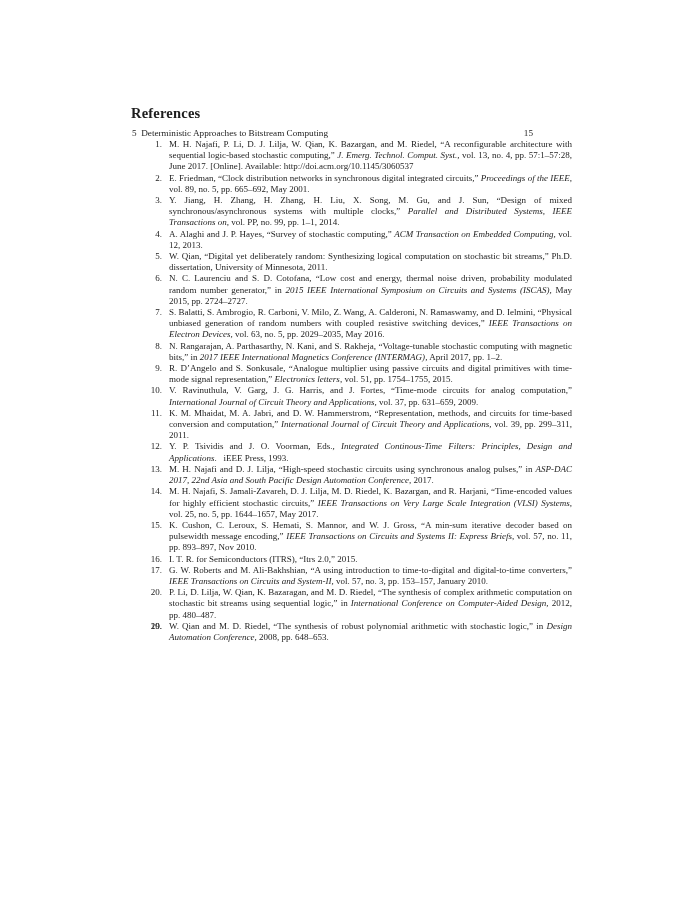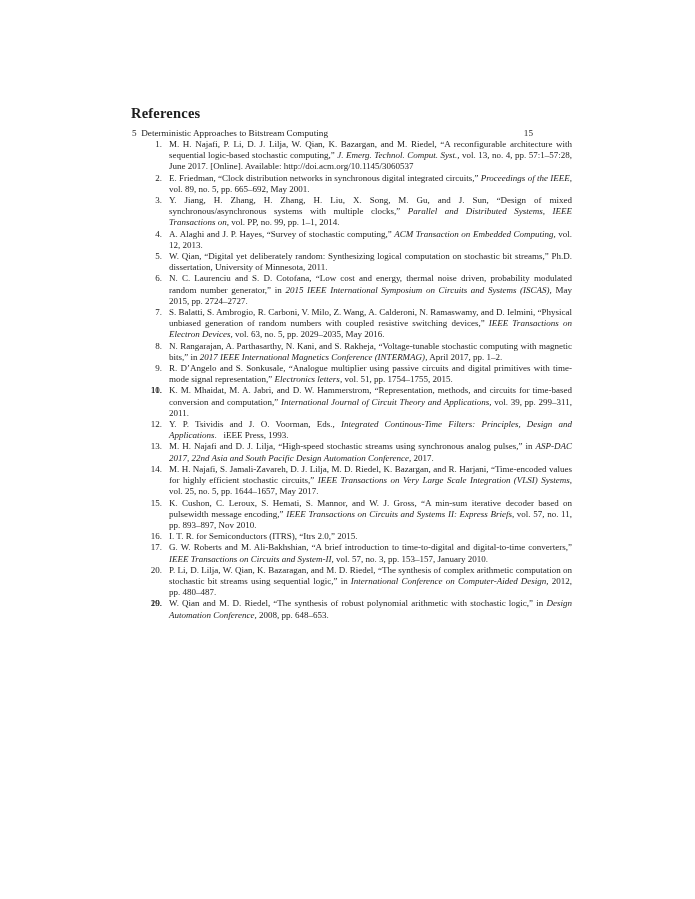--- a/index.html
+++ b/index.html
@@ -68,25 +68,25 @@
   <div class="refs">
       <div class="ref"><span class="ref-num">1.</span><span class="ref-body"><span>M. H. Najafi, P. Li, D. J. Lilja, W. Qian, K. Bazargan, and M. Riedel, “A reconfigurable architecture with sequential logic-based stochastic computing,” </span><i>J. Emerg. Technol. Comput. Syst.</i><span>, vol. 13, no. 4, pp. 57:1–57:28, June 2017. [Online]. Available: http://doi.acm.org/10.1145/3060537</span></span></div>
       <div class="ref"><span class="ref-num">2.</span><span class="ref-body"><span>E. Friedman, “Clock distribution networks in synchronous digital integrated circuits,” </span><i>Proceedings of the IEEE</i><span>, vol. 89, no. 5, pp. 665–692, May 2001.</span></span></div>
       <div class="ref"><span class="ref-num">3.</span><span class="ref-body"><span>Y. Jiang, H. Zhang, H. Zhang, H. Liu, X. Song, M. Gu, and J. Sun, “Design of mixed synchronous/asynchronous systems with multiple clocks,” </span><i>Parallel and Distributed Systems, IEEE Transactions on</i><span>, vol. PP, no. 99, pp. 1–1, 2014.</span></span></div>
       <div class="ref"><span class="ref-num">4.</span><span class="ref-body"><span>A. Alaghi and J. P. Hayes, “Survey of stochastic computing,” </span><i>ACM Transaction on Embedded Computing</i><span>, vol. 12, 2013.</span></span></div>
       <div class="ref"><span class="ref-num">5.</span><span class="ref-body"><span>W. Qian, “Digital yet deliberately random: Synthesizing logical computation on stochastic bit streams,” Ph.D. dissertation, University of Minnesota, 2011.</span></span></div>
       <div class="ref"><span class="ref-num">6.</span><span class="ref-body"><span>N. C. Laurenciu and S. D. Cotofana, “Low cost and energy, thermal noise driven, probability modulated random number generator,” in </span><i>2015 IEEE International Symposium on Circuits and Systems (ISCAS)</i><span>, May 2015, pp. 2724–2727.</span></span></div>
       <div class="ref"><span class="ref-num">7.</span><span class="ref-body"><span>S. Balatti, S. Ambrogio, R. Carboni, V. Milo, Z. Wang, A. Calderoni, N. Ramaswamy, and D. Ielmini, “Physical unbiased generation of random numbers with coupled resistive switching devices,” </span><i>IEEE Transactions on Electron Devices</i><span>, vol. 63, no. 5, pp. 2029–2035, May 2016.</span></span></div>
       <div class="ref"><span class="ref-num">8.</span><span class="ref-body"><span>N. Rangarajan, A. Parthasarthy, N. Kani, and S. Rakheja, “Voltage-tunable stochastic computing with magnetic bits,” in </span><i>2017 IEEE International Magnetics Conference (INTERMAG)</i><span>, April 2017, pp. 1–2.</span></span></div>
       <div class="ref"><span class="ref-num">9.</span><span class="ref-body"><span>R. D’Angelo and S. Sonkusale, “Analogue multiplier using passive circuits and digital primitives with time-mode signal representation,” </span><i>Electronics letters</i><span>, vol. 51, pp. 1754–1755, 2015.</span></span></div>
-      <div class="ref"><span class="ref-num">10.</span></div>
+      <div class="ref"><span class="ref-num">10.</span><span class="ref-body"><span>V. Ravinuthula, V. Garg, J. G. Harris, and J. Fortes, “Time-mode circuits for analog computation,” </span><i>International Journal of Circuit Theory and Applications</i><span>, vol. 37, pp. 631–659, 2009.</span></span></div>
       <div class="ref"><span class="ref-num">11.</span><span class="ref-body"><span>K. M. Mhaidat, M. A. Jabri, and D. W. Hammerstrom, “Representation, methods, and circuits for time-based conversion and computation,” </span><i>International Journal of Circuit Theory and Applications</i><span>, vol. 39, pp. 299–311, 2011.</span></span></div>
       <div class="ref"><span class="ref-num">12.</span><span class="ref-body"><span>Y. P. Tsividis and J. O. Voorman, Eds., </span><i>Integrated Continous-Time Filters: Principles, Design and Applications</i><span>. &nbsp;iEEE Press, 1993.</span></span></div>
-      <div class="ref"><span class="ref-num">13.</span><span class="ref-body"><span>M. H. Najafi and D. J. Lilja, “High-speed stochastic streams using synchronous analog pulses,” in </span><i>ASP-DAC 2017, 22nd Asia and South Pacific Design Automation Conference</i><span>, 2017.</span></span></div>
+      <div class="ref"><span class="ref-num">13.</span><span class="ref-body"><span>M. H. Najafi and D. J. Lilja, “High-speed stochastic circuits using synchronous analog pulses,” in </span><i>ASP-DAC 2017, 22nd Asia and South Pacific Design Automation Conference</i><span>, 2017.</span></span></div>
       <div class="ref"><span class="ref-num">14.</span><span class="ref-body"><span>M. H. Najafi, S. Jamali-Zavareh, D. J. Lilja, M. D. Riedel, K. Bazargan, and R. Harjani, “Time-encoded values for highly efficient stochastic circuits,” </span><i>IEEE Transactions on Very Large Scale Integration (VLSI) Systems</i><span>, vol. 25, no. 5, pp. 1644–1657, May 2017.</span></span></div>
       <div class="ref"><span class="ref-num">15.</span><span class="ref-body"><span>K. Cushon, C. Leroux, S. Hemati, S. Mannor, and W. J. Gross, “A min-sum iterative decoder based on pulsewidth message encoding,” </span><i>IEEE Transactions on Circuits and Systems II: Express Briefs</i><span>, vol. 57, no. 11, pp. 893–897, Nov 2010.</span></span></div>
       <div class="ref"><span class="ref-num">16.</span><span class="ref-body"><span>I. T. R. for Semiconductors (ITRS), “Itrs 2.0,” 2015.</span></span></div>
-      <div class="ref"><span class="ref-num">17.</span><span class="ref-body"><span>G. W. Roberts and M. Ali-Bakhshian, “A brief introduction to time-to-digital and digital-to-time converters,” </span><i>IEEE Transactions on Circuits and System-II</i><span>, vol. 57, no. 3, pp. 153–157, January 2010.</span></span></div>
+      <div class="ref"><span class="ref-num">17.</span><span class="ref-body"><span>G. W. Roberts and M. Ali-Bakhshian, “A using introduction to time-to-digital and digital-to-time converters,” </span><i>IEEE Transactions on Circuits and System-II</i><span>, vol. 57, no. 3, pp. 153–157, January 2010.</span></span></div>
       <div class="ref"><span class="ref-num">20.</span><span class="ref-body"><span>P. Li, D. Lilja, W. Qian, K. Bazaragan, and M. D. Riedel, “The synthesis of complex arithmetic computation on stochastic bit streams using sequential logic,” in </span><i>International Conference on Computer-Aided Design</i><span>, 2012, pp. 480–487.</span></span></div>
       <div class="ref"><span class="ref-num">19.</span></div>
       <div class="ref"><span class="ref-num">20.</span><span class="ref-body"><span>W. Qian and M. D. Riedel, “The synthesis of robust polynomial arithmetic with stochastic logic,” in </span><i>Design Automation Conference</i><span>, 2008, pp. 648–653.</span></span></div>
     </div>
 </div>
 
 </body></html>

